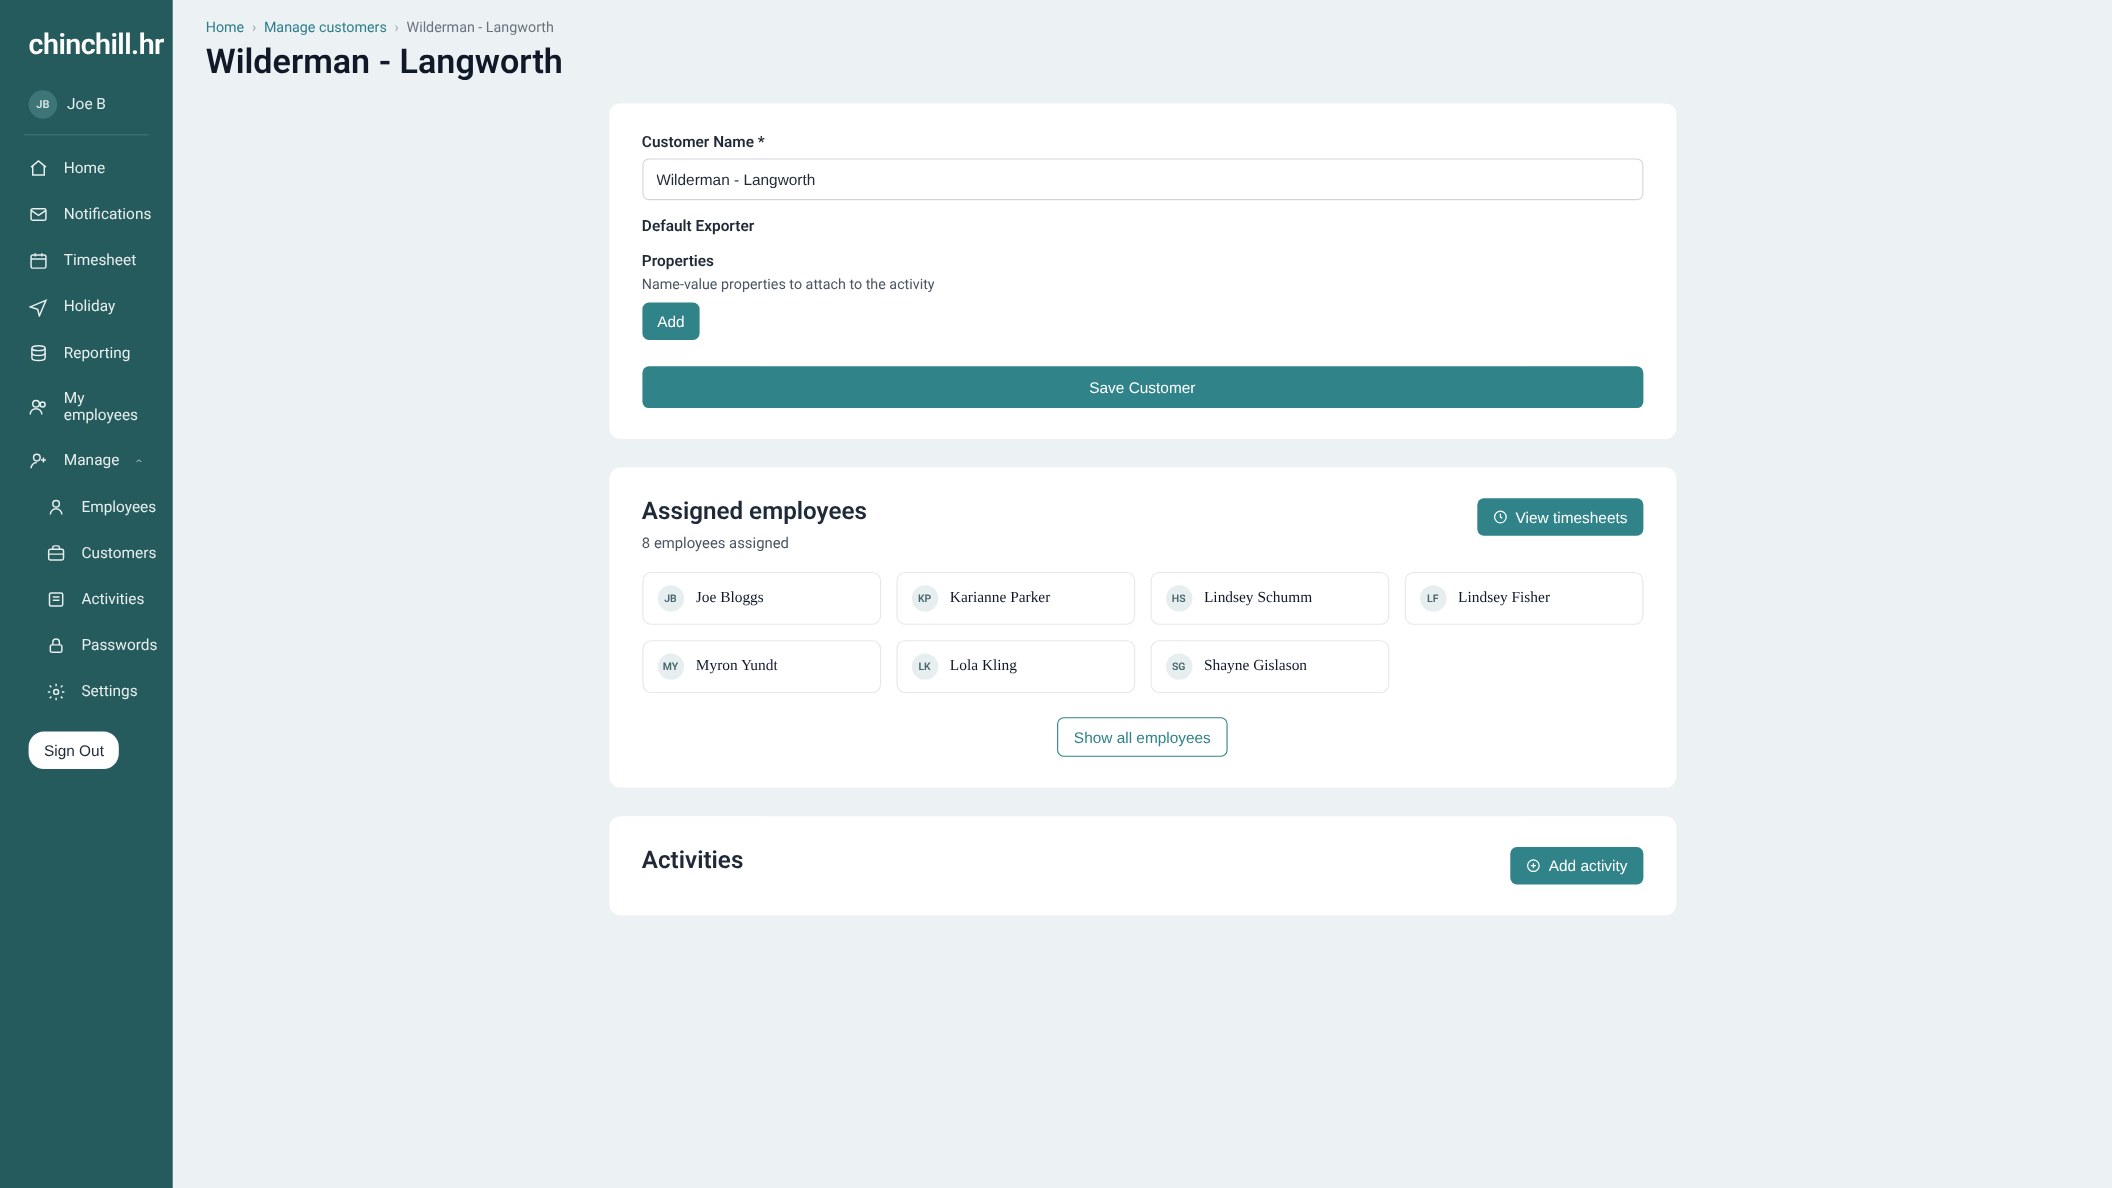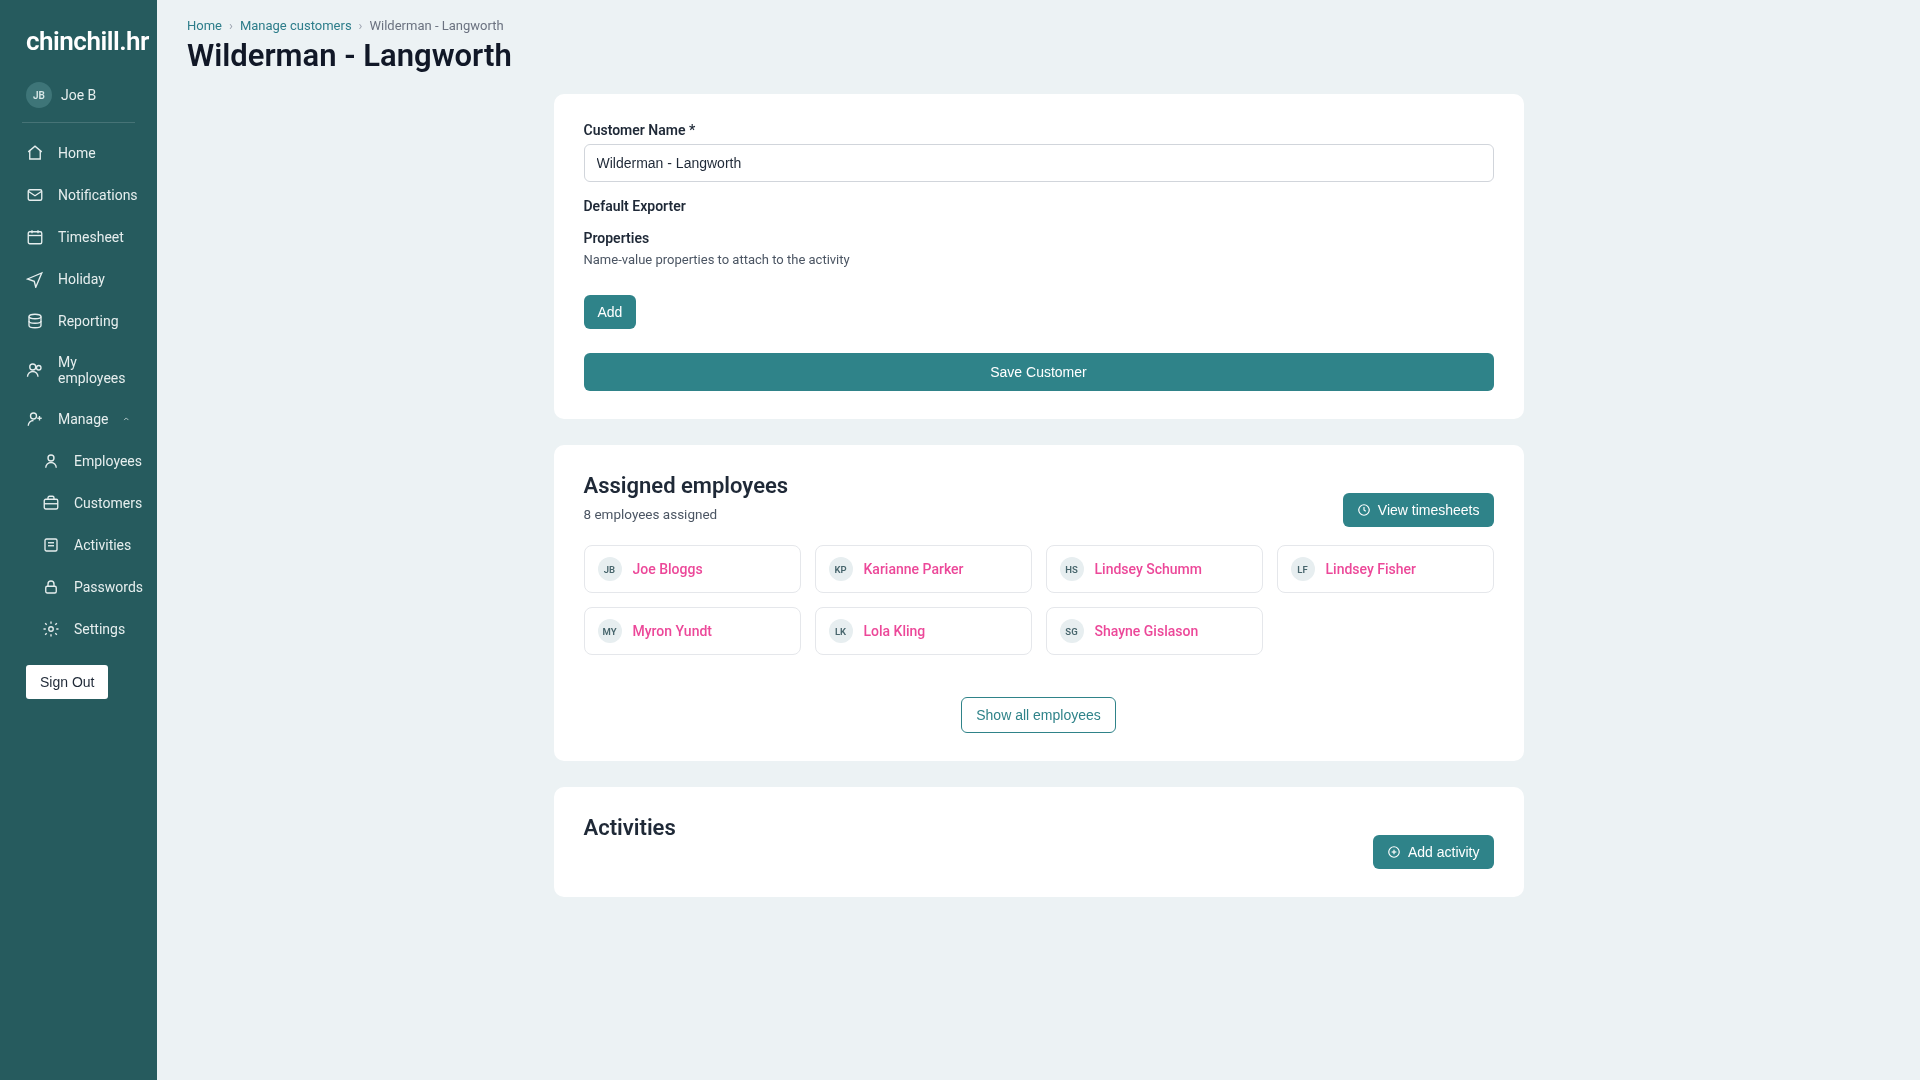--- a/index.html
+++ b/index.html
@@ -12,21 +12,21 @@
 .user-row { display: flex; align-items: center; gap: 9px; padding: 6px 26px 14px 26px; }
 .avatar { width: 26px; height: 26px; border-radius: 50%; background: #3e7578; color: #d7e7e7; display: flex; align-items: center; justify-content: center; font-size: 10px; font-weight: 600; }
 .user-name { font-size: 14px; }
 .divider { height: 1px; background: rgba(255,255,255,0.15); margin: 0 22px 10px 22px; }
 .nav { display: flex; flex-direction: column; gap: 2px; padding: 0 10px; }
 .nav-item { display: flex; align-items: center; gap: 14px; padding: 11px 16px; border-radius: 6px; cursor: pointer; font-size: 14px; color: #e6eeee; }
 .nav-sub { padding-left: 32px; }
 .nav-icon { width: 18px; height: 18px; flex-shrink: 0; stroke: #e6eeee; stroke-width: 1.8; fill: none; }
 .nav-chevron { margin-left: auto; width: 14px; height: 14px; stroke: #e6eeee; stroke-width: 2; fill: none; }
 .signout-wrap { margin-top: 16px; padding: 0 26px; }
-.signout { background: #fff; color: #1f2937; border: none; padding: 9px 14px; border-radius: 3px; font-size: 14px; font-weight: 500; cursor: pointer; }
+.signout { background: #fff; color: #1f2937; border: none; padding: 9px 14px; border-radius: 14px; font-size: 14px; font-weight: 500; cursor: pointer; }
 
 
 .main { flex: 1; overflow-y: auto; padding: 18px 30px 40px 30px; }
 .breadcrumb { display: flex; align-items: center; gap: 7px; font-size: 13px; color: #5f828a; margin-bottom: 4px; }
 .breadcrumb a { color: #2d7d8a; text-decoration: none; cursor: pointer; }
 .breadcrumb .sep { color: #9ca3af; }
 .breadcrumb .current { color: #6b7280; }
 .page-title { font-size: 31px; font-weight: 600; color: #111827; margin-bottom: 20px; }
 
 .card { background: #fff; border-radius: 10px; padding: 28px 30px; margin: 0 auto 26px auto; max-width: 970px; }
@@ -35,30 +35,30 @@
 .card-header .card-title { margin-bottom: 0; }
 .subtext { font-size: 13.5px; color: #4b5563; margin-top: 8px; }
 
 .field { margin-bottom: 16px; }
 .field-label { font-size: 14px; font-weight: 600; color: #1f2937; margin-bottom: 6px; display: block; }
 .field-desc { font-size: 13px; color: #4b5563; margin-bottom: 8px; }
 .input, .select { width: 100%; border: 1px solid #d1d5db; border-radius: 6px; padding: 10px 12px; font-size: 14px; background: #fff; color: #1f2937; }
 .select-wrap { position: relative; }
 .select-wrap .chev { position: absolute; right: 12px; top: 50%; transform: translateY(-50%); width: 16px; height: 16px; stroke: #4b5563; stroke-width: 2; fill: none; pointer-events: none; }
 
-.btn { border: none; border-radius: 6px; padding: 9px 14px; font-size: 14px; font-weight: 500; cursor: pointer; display: inline-flex; align-items: center; gap: 7px; margin-top: 20px; }
+.btn { border: none; border-radius: 6px; padding: 9px 14px; font-size: 14px; font-weight: 500; cursor: pointer; display: inline-flex; align-items: center; gap: 7px; }
 .btn-teal { background: #2f8389; color: #fff; }
 .btn-teal-outline { background: #fff; color: #2f8389; border: 1.5px solid #2f8389; }
 .btn-save { width: 100%; justify-content: center; padding: 11px; margin-top: 8px; }
 .btn-small-icon { width: 14px; height: 14px; stroke: currentColor; stroke-width: 2; fill: none; }
 
 .emp-grid { display: grid; grid-template-columns: repeat(4, 1fr); gap: 14px; margin-bottom: 22px; }
 .emp-card { border: 1px solid #e5e7eb; border-radius: 8px; padding: 11px 13px; display: flex; align-items: center; gap: 11px; cursor: pointer; }
 .emp-avatar { width: 24px; height: 24px; border-radius: 50%; background: #e7eef0; color: #47656c; display: flex; align-items: center; justify-content: center; font-size: 9.5px; font-weight: 600; }
-.emp-name { font-size: 14px; font-weight: 500; color: #ec4899; white-space: nowrap; overflow: hidden; text-overflow: ellipsis; }
+.emp-name { font-size: 14px; font-weight: 500; color: #0f172a; white-space: nowrap; overflow: hidden; text-overflow: ellipsis; font-family: Liberation Serif, serif; }
 .show-all-wrap { text-align: center; }
 </style>
 </head>
 <body>
 
 <div class="app">
 
   <aside class="sidebar">
     <div class="logo">chinchill.hr</div>
     <div class="user-row">

